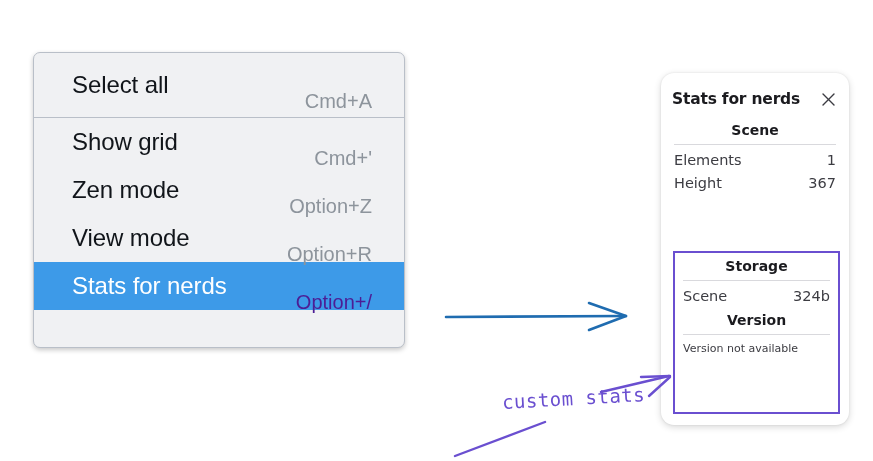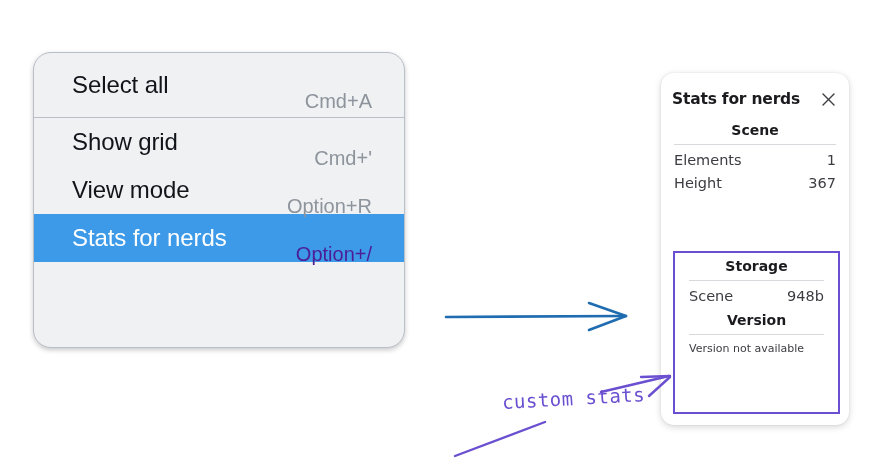--- a/index.html
+++ b/index.html
@@ -17,21 +17,21 @@
 
   
   #context-menu {
     position: absolute;
     left: 33px;
     top: 52px;
     width: 372px;
     height: 296px;
     background: #f0f1f3;
     border: 1px solid #b9bfc8;
-    border-radius: 18px;
+    border-radius: 7px;
     box-shadow: 0 2px 5px rgba(0,0,0,0.22);
     box-sizing: border-box;
     overflow: hidden;
   }
   #context-menu .menu-pad-top { height: 8px; }
   #context-menu .menu-pad-bottom { height: 10px; }
 
   .menu-group { }
 
   .menu-sep {
@@ -136,21 +136,21 @@
 
   
   #custom-stats-box {
     position: absolute;
     left: 12px;
     top: 178px;
     width: 167px;
     height: 163px;
     border: 2.5px solid #6a4fd0;
     box-sizing: border-box;
-    padding: 0 12px;
+    padding: 0 6px;
   }
 
   
   #annotations {
     position: absolute;
     left: 0; top: 0;
     width: 873px; height: 461px;
     pointer-events: none;
   }
   #handwritten-label {
@@ -178,20 +178,24 @@
       <span class="shortcut">Cmd+A</span>
     </div>
   </div>
 
   <div class="menu-sep"></div>
 
   <div class="menu-group">
     <div class="menu-item">
       <span class="label">Show grid</span>
       <span class="shortcut">Cmd+'</span>
+    </div>
+    <div class="menu-item">
+      <span class="label">Zen mode</span>
+      <span class="shortcut">Option+Z</span>
     </div>
     <div class="menu-item">
       <span class="label">View mode</span>
       <span class="shortcut">Option+R</span>
     </div>
     <div class="menu-item selected">
       <span class="label">Stats for nerds</span>
       <span class="shortcut">Option+/</span>
     </div>
   </div>
@@ -223,21 +227,21 @@
     <span class="v">367</span>
   </div>
 
   <div id="custom-stats-box">
 
     <div class="section-title">Storage</div>
     <div class="section-rule"></div>
 
     <div class="stat-row">
       <span class="k">Scene</span>
-      <span class="v">948b</span>
+      <span class="v">324b</span>
     </div>
 
     <div class="section-title">Version</div>
     <div class="section-rule"></div>
 
     <div class="version-text">Version not available</div>
   </div>
 
 </div>
 

